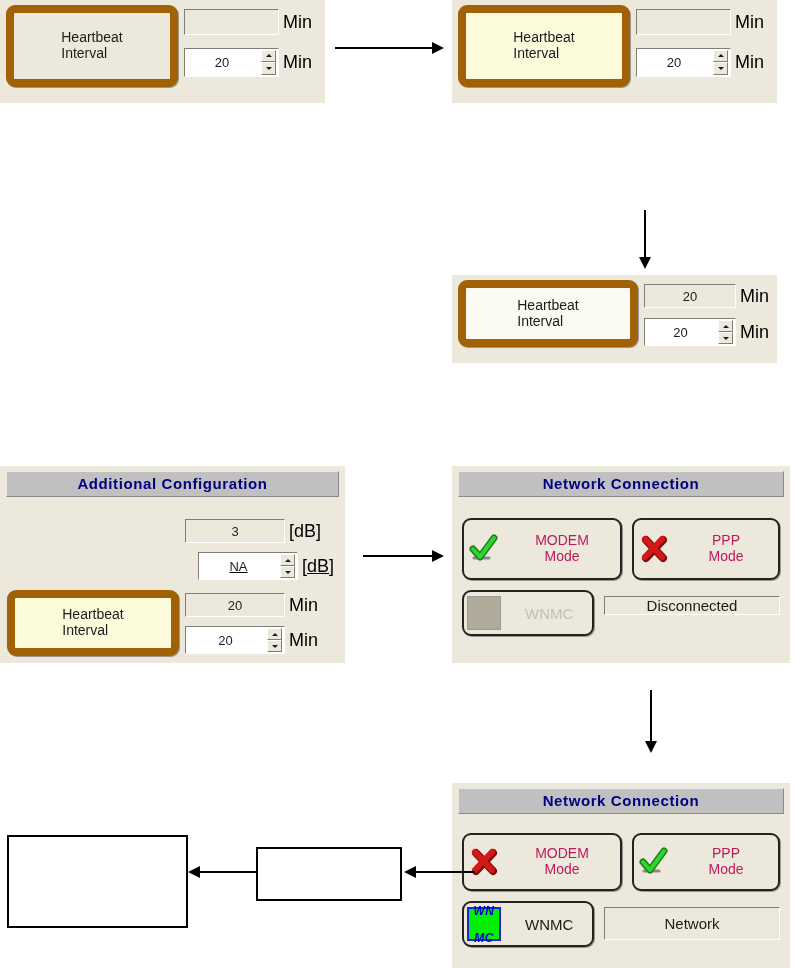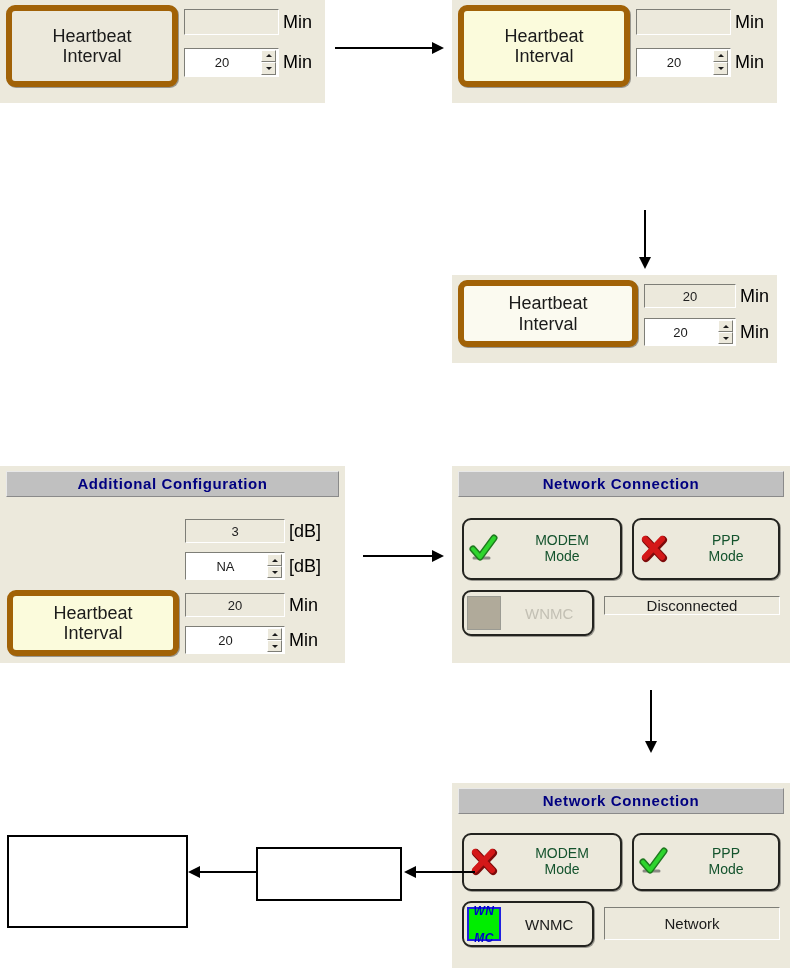--- a/index.html
+++ b/index.html
@@ -40,29 +40,28 @@
     padding: 3px 0 4px 0;
     border-top: 1px solid #e8e8e8;
     border-left: 1px solid #e8e8e8;
     border-right: 1px solid #8a8a8a;
     border-bottom: 1px solid #8a8a8a;
     margin-bottom: 13px;
   }
 
   
   .rbtn {
-    border: 6px solid #a16207;
+    border: 8px solid #a16207;
     border-radius: 9px;
     background: #ece9dc;
     box-sizing: border-box;
     display: flex;
     align-items: center;
     justify-content: center;
-    text-align: center;
-    font-size: 18px;
+    font-size: 14px;
     color: #1b1b1b;
     line-height: 1.12;
     box-shadow: 1px 1px 0 rgba(0,0,0,0.35);
   }
   .rbtn.yellow { background: #fbfbdc; }
   .rbtn.cream  { background: #fbfaf0; }
 
   
   .row {
     position: absolute;
@@ -159,21 +158,21 @@
     display: flex;
     align-items: center;
     justify-content: center;
     flex: none;
   }
   .modebtn .mlabel {
     flex: 1;
     text-align: center;
     font-size: 14px;
     line-height: 1.12;
-    color: #14532d;
+    color: #be185d;
   }
 
   
   .wnmcbtn {
     position: absolute;
     border: 2px solid #23231f;
     border-radius: 9px;
     background: #ece9dc;
     box-sizing: border-box;
     display: flex;
@@ -362,21 +361,21 @@
 
   <div class="panel" style="left:0px; top:466px; width:345px; height:197px;">
     <div class="panel-header">Additional Configuration</div>
 
 
     <div class="row" style="left:185px; top:51px; width:155px; height:28px;">
       <div class="readout" style="width:100px; height:24px;">3</div>
       <span class="unit">[dB]</span>
     </div>
 
-    <div class="row" style="left:185px; top:84px; width:155px; height:32px;">
+    <div class="row" style="left:198px; top:84px; width:155px; height:32px;text-decoration:underline;">
       <div class="spin" style="width:100px; height:28px;">
         <div class="spin-val">NA</div>
         <div class="spin-btns">
           <div class="spin-up"></div>
           <div class="spin-dn"></div>
         </div>
       </div>
       <span class="unit">[dB]</span>
     </div>
 

